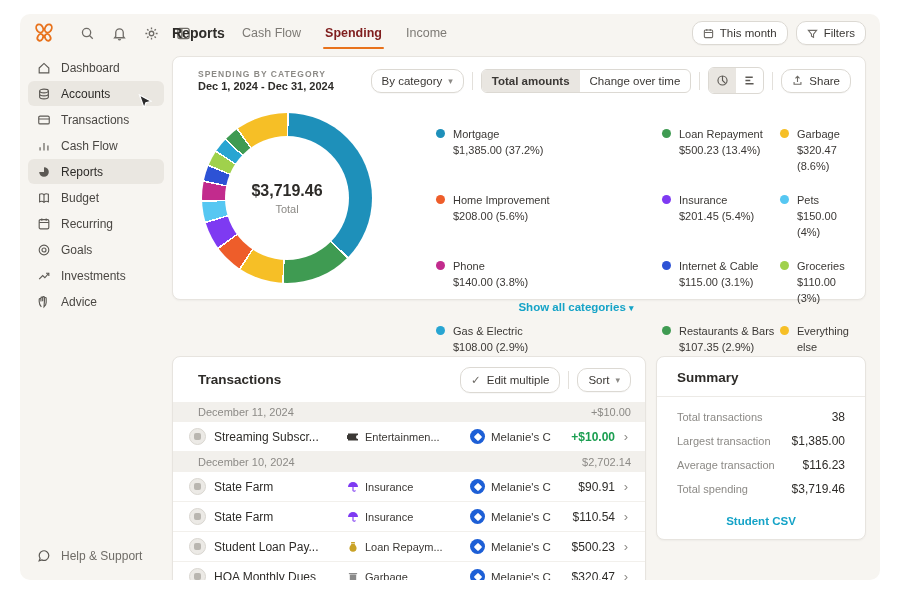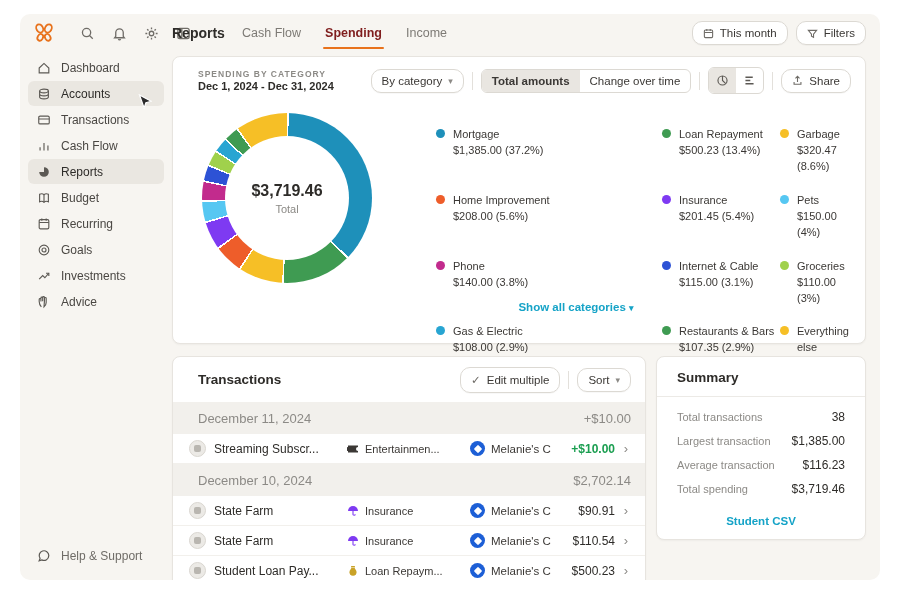--- a/index.html
+++ b/index.html
@@ -24,21 +24,21 @@
   
   .sidebar { position:absolute; left:0; top:40px; width:152px; bottom:0; }
   .side-item { display:flex; align-items:center; gap:9px; height:25px; margin:1px 8px; padding:0 8px; border-radius:6px; font-size:12px; color:#4a4743; cursor:pointer; }
   .side-item.active, .side-item.hover { background:#eae7e1; color:#2e2c29; }
   .side-icon { width:16px; height:16px; display:flex; align-items:center; justify-content:center; color:#5c5954; flex:0 0 16px; }
   .help { position:absolute; left:16px; bottom:16px; display:flex; align-items:center; gap:9px; font-size:12px; color:#6f6c67; cursor:pointer; }
   .cursor { position:absolute; left:118px; top:80px; z-index:50; pointer-events:none; }
 
   
   .card { position:absolute; background:#fff; border:1px solid #e7e4df; border-radius:8px; box-shadow:0 1px 2px rgba(0,0,0,.04); }
-  .report-card { left:152px; top:42px; width:694px; height:288px;text-decoration:underline; }
+  .report-card { left:152px; top:42px; width:694px; height:244px;text-decoration:underline; }
   .trans-card { left:152px; top:342px; width:474px; height:238px; overflow:hidden; }
   .summary-card { left:636px; top:342px; width:210px; height:184px; }
 
   
   .eyebrow { position:absolute; left:25px; top:12px; font-size:8.5px; letter-spacing:1px; color:#8c8a86; font-weight:700; }
   .date-range { position:absolute; left:25px; top:23px; font-size:11px; font-weight:700; color:#2e2c29; }
   .report-controls { position:absolute; right:14px; top:10px; display:flex; align-items:center; gap:8px; }
   .vsep { width:1px; height:18px; background:#e3e0db; }
   .seg { display:flex; border:1px solid #dcd9d3; border-radius:6px; overflow:hidden; background:#fff; }
   .seg-btn { padding:5px 10px; font-size:11.5px; color:#3b3835; cursor:pointer; white-space:nowrap; }
@@ -59,21 +59,21 @@
   .legend-item { display:flex; gap:8px; }
   .legend-dot { width:9px; height:9px; border-radius:50%; margin-top:2px; flex:0 0 9px; }
   .legend-name { font-size:11px; color:#3b3835; line-height:1.45; }
   .legend-amt { font-size:11px; color:#3b3835; line-height:1.45; }
   .show-all { position:absolute; left:283px; top:244px; width:240px; text-align:center; font-size:11.5px; font-weight:700; color:#15a3c7; cursor:pointer; }
 
   
   .trans-head { height:45px; display:flex; align-items:center; padding:0 14px 0 25px; }
   .trans-title { font-size:13.5px; font-weight:700; color:#2e2c29; flex:1; }
   .trans-head-right { display:flex; align-items:center; gap:8px; }
-  .group-header { height:32px; background:#f2f0ec; display:flex; align-items:center; justify-content:space-between; padding:0 14px 0 25px; font-size:13px; color:#8c8a86; }
+  .group-header { height:20px; background:#f2f0ec; display:flex; align-items:center; justify-content:space-between; padding:0 14px 0 25px; font-size:11px; color:#8c8a86; }
   .trow { height:30px; display:flex; align-items:center; padding:0 8px 0 16px; border-bottom:1px solid #f2f0ec; cursor:pointer; }
   .trow-merchant { display:flex; align-items:center; gap:8px; width:158px; font-size:12px; color:#2e2c29; overflow:hidden; white-space:nowrap; }
   .merchant-ic { width:17px; height:17px; border-radius:50%; background:#eceae6; border:1px solid #d9d6d0; display:flex; align-items:center; justify-content:center; flex:0 0 17px; }
   .merchant-ic::after { content:""; width:7px; height:7px; border-radius:2px; background:#b9b6b0; }
   .trow-cat { display:flex; align-items:center; gap:6px; width:123px; font-size:11px; color:#3b3835; overflow:hidden; white-space:nowrap; }
   .trow-acct { display:flex; align-items:center; gap:6px; flex:1; font-size:11.5px; color:#3b3835; overflow:hidden; white-space:nowrap; }
   .acct-ic { width:15px; height:15px; border-radius:50%; background:#1d5fd6; flex:0 0 15px; display:flex; align-items:center; justify-content:center; }
   .acct-ic::after { content:""; width:6px; height:6px; background:#fff; border-radius:1px; transform:rotate(45deg); }
   .trow-amt { width:64px; text-align:right; font-size:12px; color:#2e2c29; font-weight:400; }
   .trow-amt.pos { color:#1a9e50; font-weight:700; }

